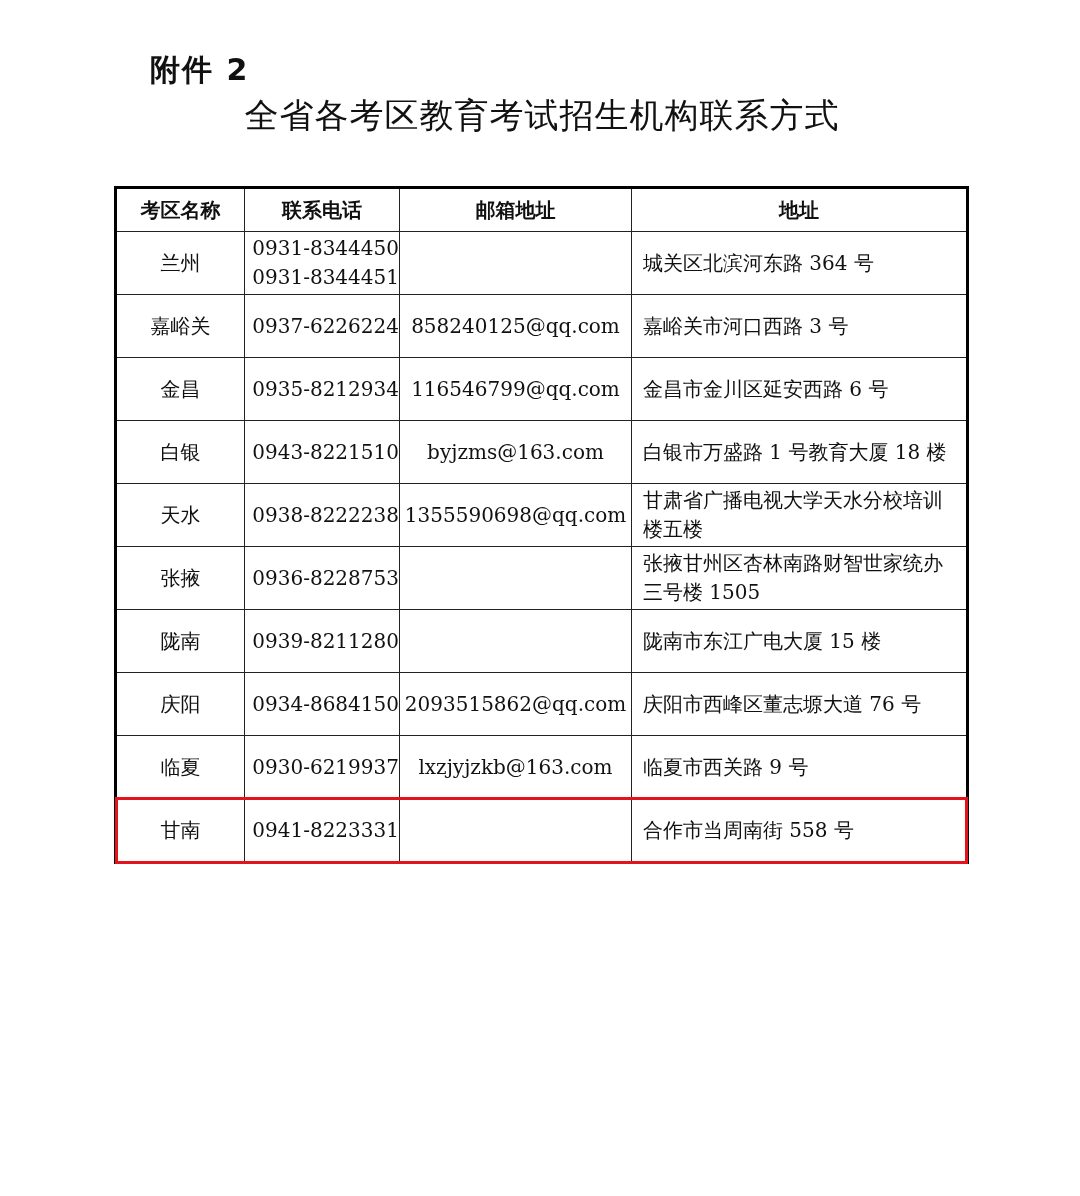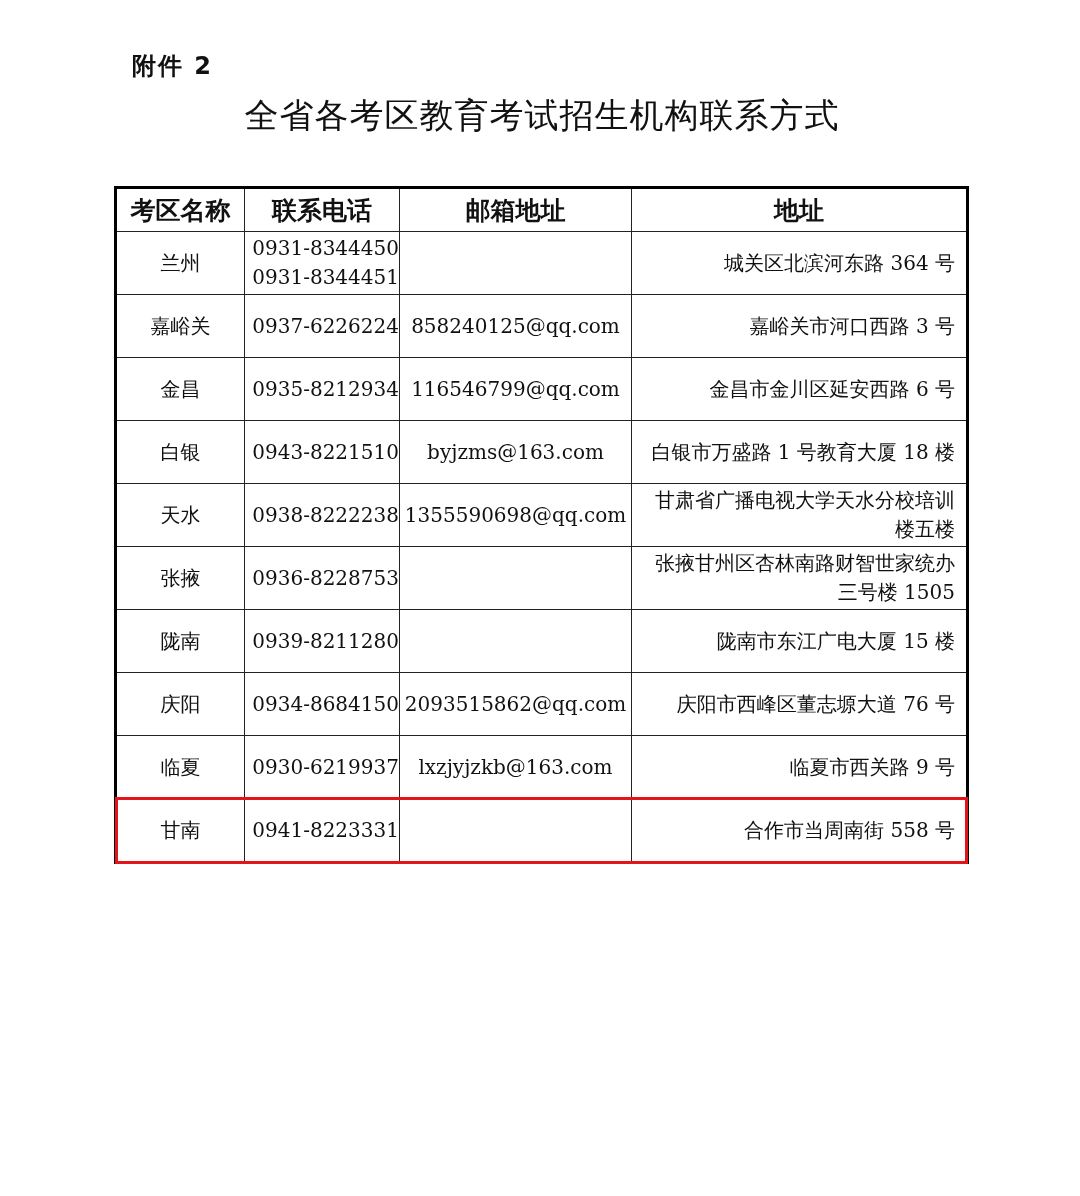--- a/index.html
+++ b/index.html
@@ -1,44 +1,44 @@
 <!DOCTYPE html>
 <html><head>
 <meta charset="utf-8">
 <style>
   html, body { margin: 0; padding: 0; background: #ffffff; }
   body {
     width: 1080px; height: 1196px; position: relative; overflow: hidden;
     font-family: "DejaVu Serif", "Liberation Serif", serif; color: #111;
   }
   .attach {
-    position: absolute; left: 132px; top: 50px;
+    position: absolute; left: 150px; top: 50px;
     font-family: "DejaVu Sans", "Liberation Sans", sans-serif;
-    font-weight: bold; font-size: 24px; letter-spacing: 2px;
+    font-weight: bold; font-size: 30px; letter-spacing: 2px;
   }
   .title {
     position: absolute; left: 0; width: 1080px; top: 93px; text-align: center;
     font-size: 34px; letter-spacing: 1px; padding-left: 2px;
   }
   table {
     position: absolute; left: 114px; top: 186px;
     border-collapse: collapse; border: 3px solid #000;
     table-layout: fixed;
   }
   td, th {
     border: 1.5px solid #222; padding: 0; vertical-align: middle;
     font-size: 20px; line-height: 29px;
   }
   th {
     height: 42px; font-weight: bold; text-align: center;
-    font-family: "DejaVu Sans", "Liberation Sans", sans-serif; font-size: 25px;
+    font-family: "DejaVu Sans", "Liberation Sans", sans-serif; font-size: 20px;
   }
   td { height: 62px; }
   td.c-name, td.c-phone, td.c-email { text-align: center; }
-  td.c-addr { text-align: right; padding-left: 11px; padding-right: 11px; }
+  td.c-addr { text-align: left; padding-left: 11px; padding-right: 5px; }
   .phone-line { display: block; text-align: right; }
   .highlight {
     position: absolute; left: 115px; top: 797px; width: 847px; height: 61px;
     border: 3px solid #e5141c; pointer-events: none;
   }
 </style>
 </head>
 <body>
 
 <div class="attach">附件 2</div>

